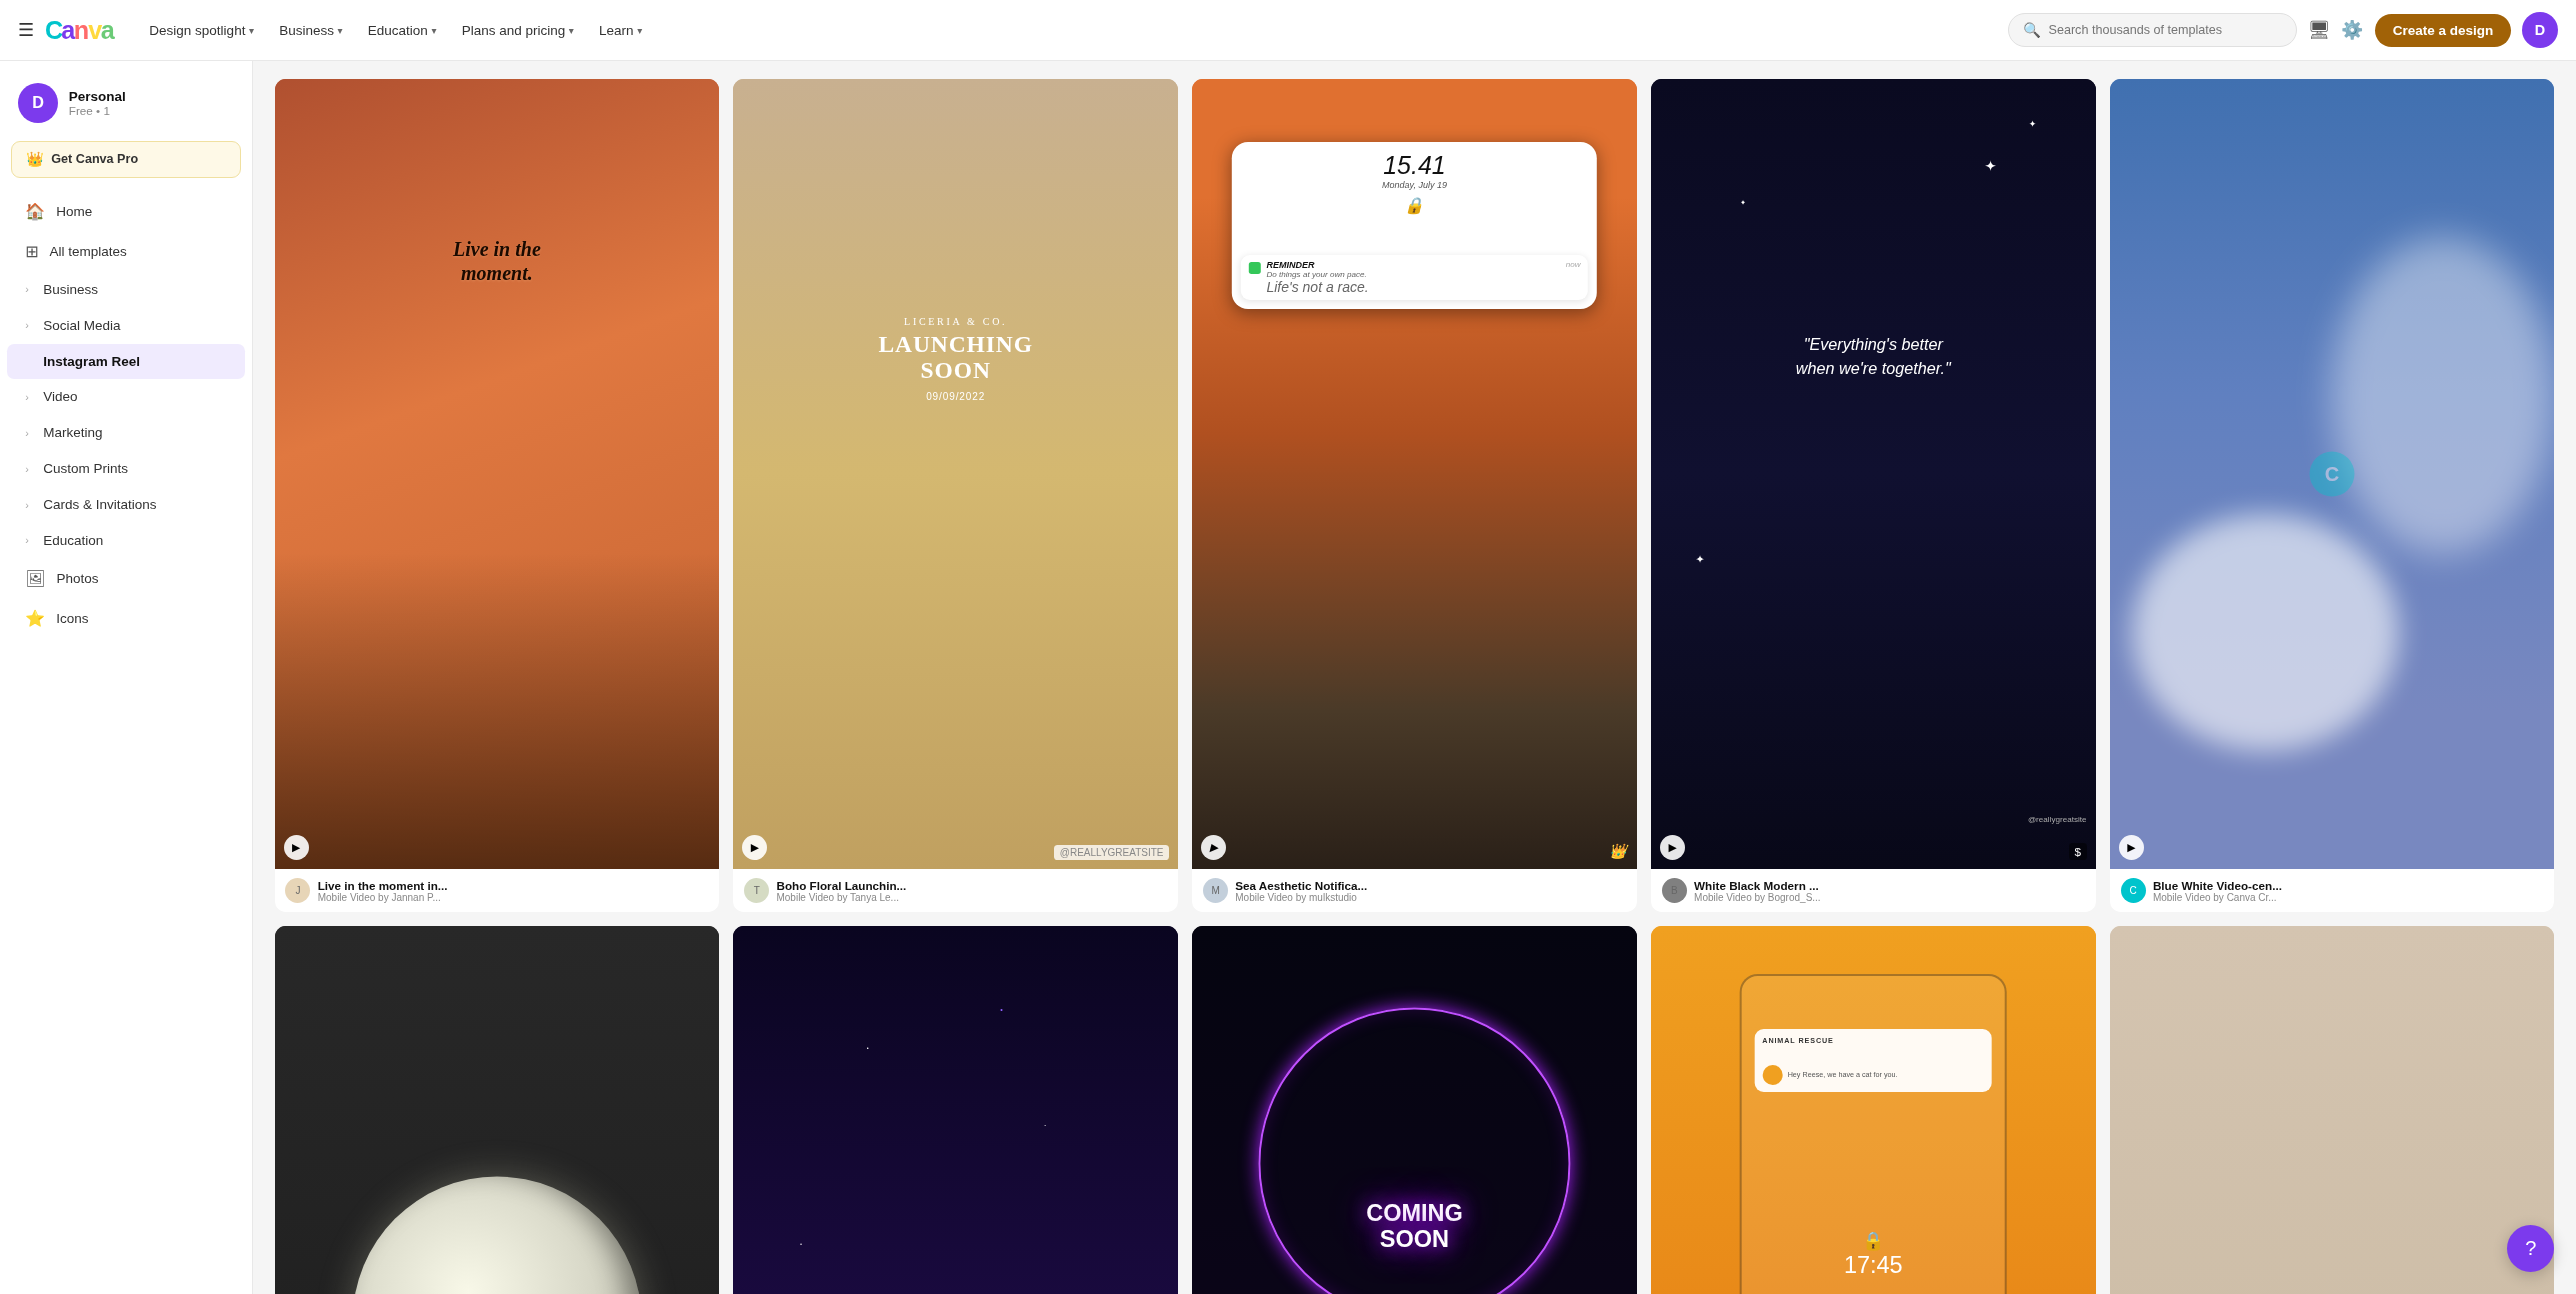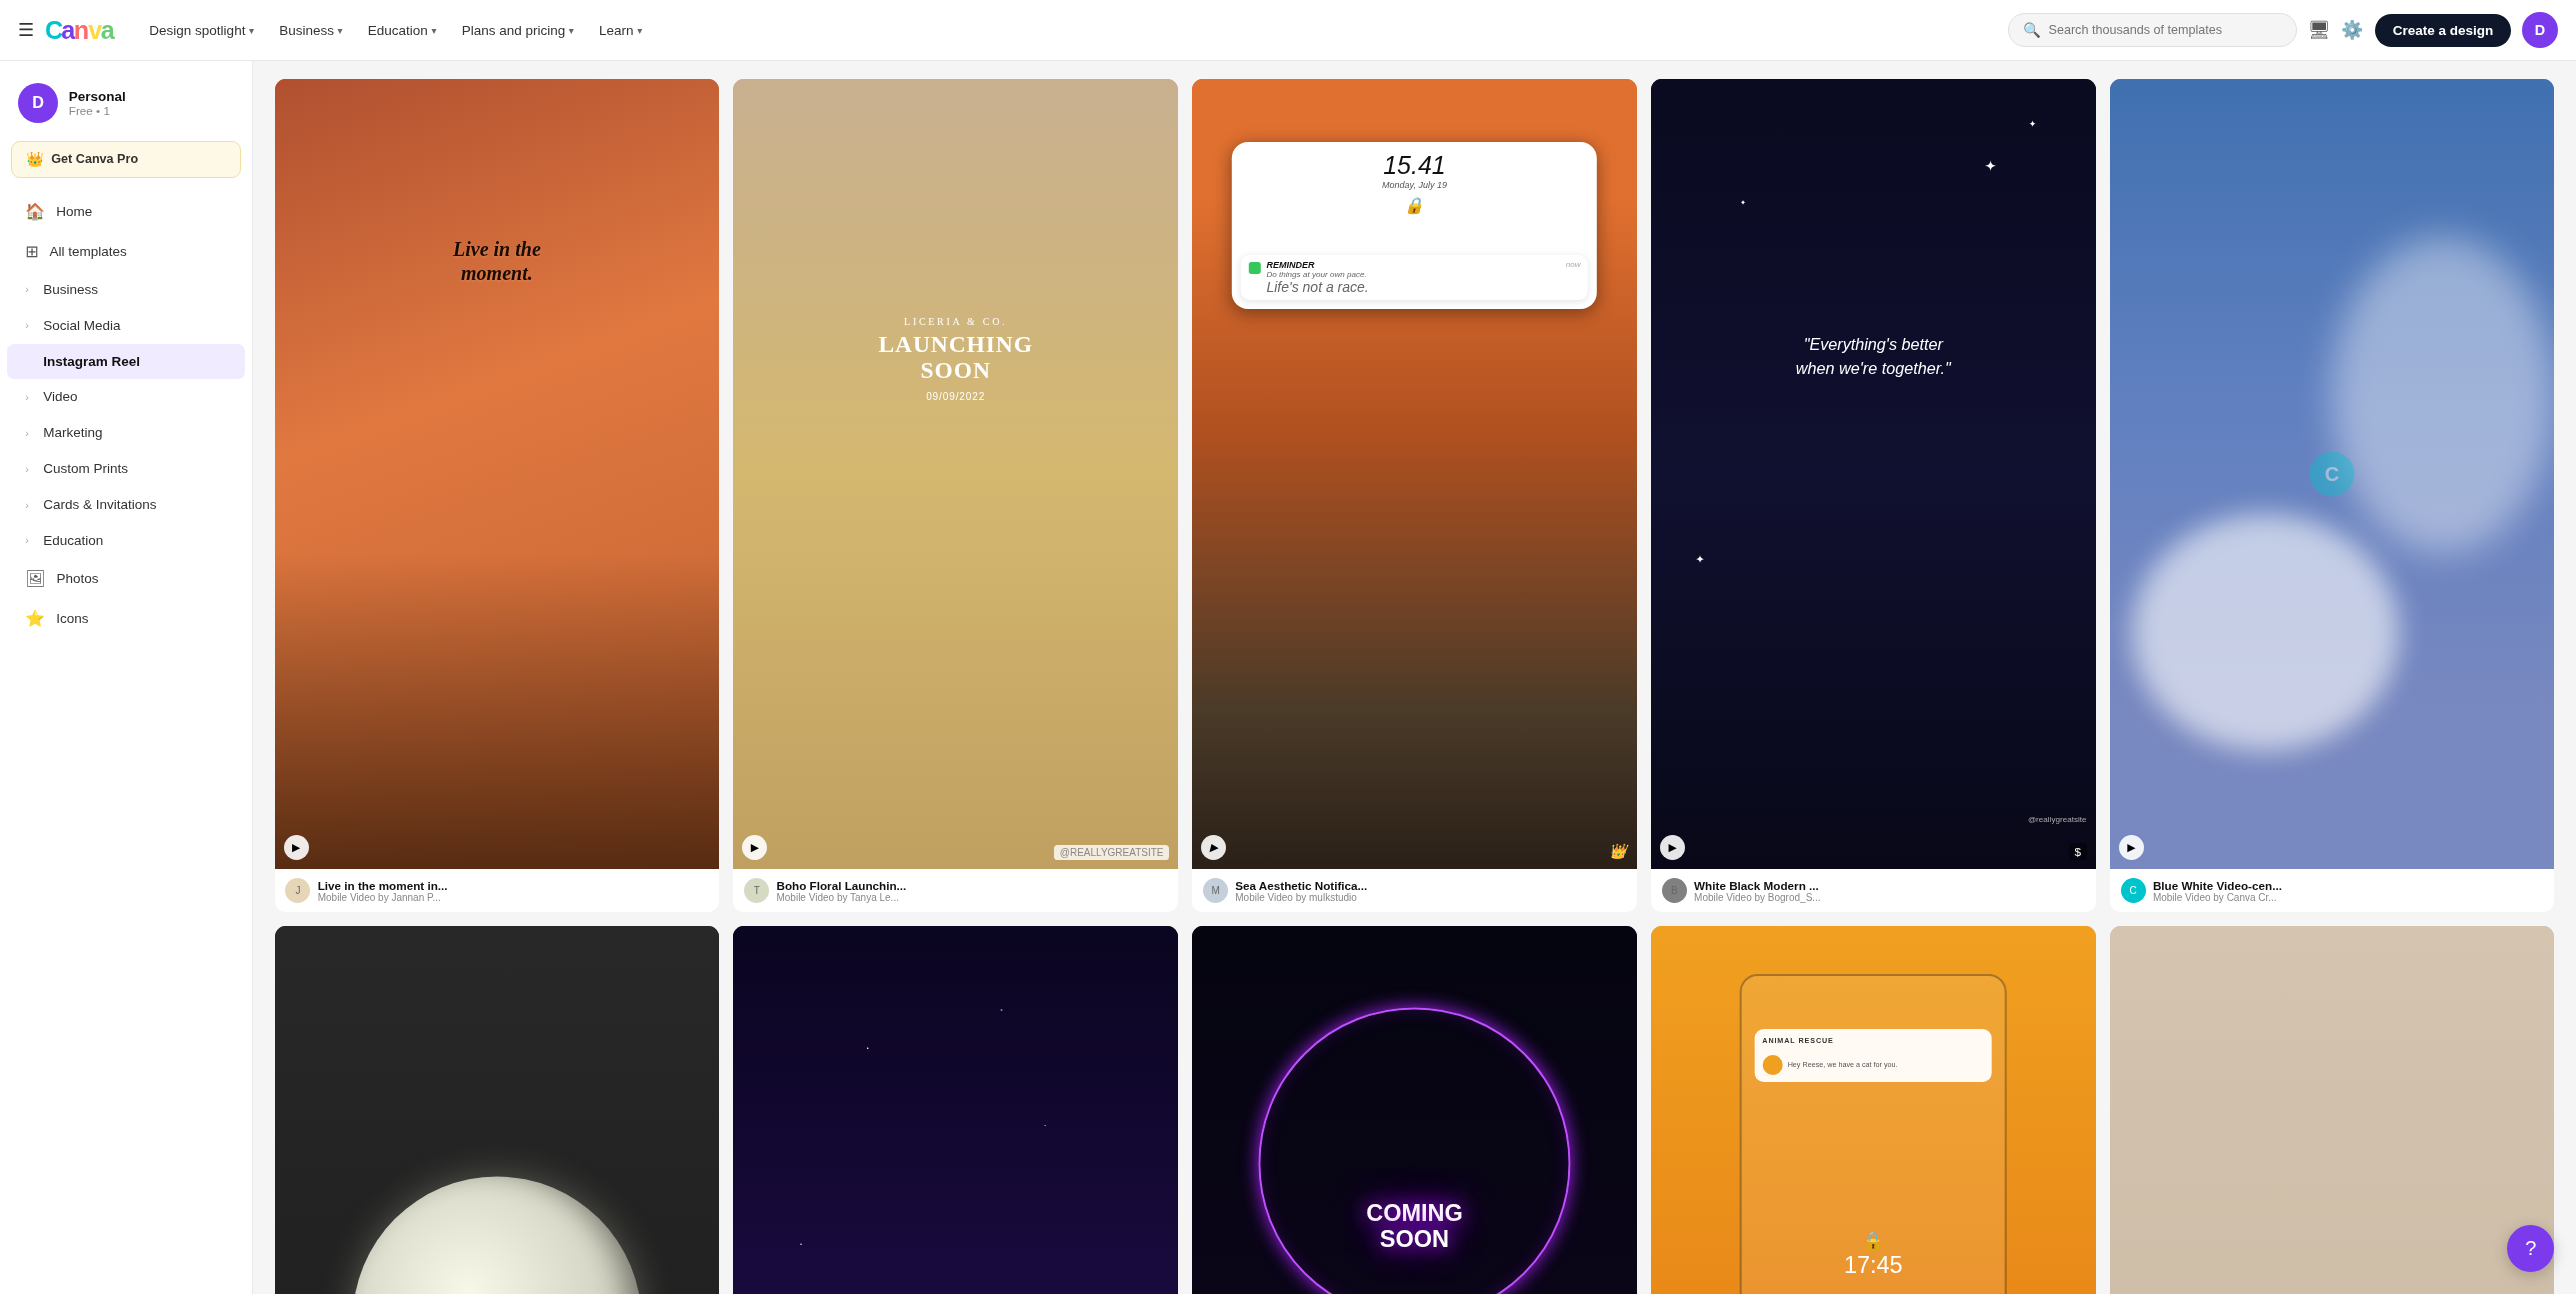--- a/index.html
+++ b/index.html
@@ -22,21 +22,21 @@
     .nav-chevron { font-size: 10px; color: #666; }
     .search-bar {
       display: flex; align-items: center; background: #f5f5f5; border-radius: 21.7px;
       padding: 7.2px 14.4px; gap: 7.2px; flex: 1; max-width: 289px; border: 0.9px solid #e0e0e0;
     }
     .search-icon { color: #888; font-size: 14.4px; }
     .search-input { border: none; background: transparent; outline: none; font-size: 12.6px; color: #333; width: 100%; }
     .nav-icons { display: flex; align-items: center; gap: 10.8px; }
     .nav-icon { font-size: 18px; color: #555; cursor: pointer; }
     .create-btn {
-      background: #0f172a; color: #fff; border: none; border-radius: 21.7px;
+      background: #a16207; color: #fff; border: none; border-radius: 21.7px;
       padding: 9px 18px; font-size: 13.5px; font-weight: 600; cursor: pointer; white-space: nowrap;
     }
     .avatar {
       width: 36px; height: 36px; border-radius: 50%; background: #7c3aed;
       display: flex; align-items: center; justify-content: center;
       color: #fff; font-size: 14.4px; font-weight: 700; cursor: pointer;
     }
 
     
     .layout { display: flex; margin-top: 61px; height: calc(100vh - 61px); }
@@ -391,21 +391,21 @@
 
       </div>
 
       <div class="template-card">
         <div class="card-img bg-phone-orange" style="position:relative;">
           <div style="position:absolute;inset:0;background:linear-gradient(180deg,#f0a020,#e07010);"></div>
 
           <div style="position:absolute;top:6%;left:50%;transform:translateX(-50%);width:60%;aspect-ratio:9/18;border:2.7px solid rgba(0,0,0,0.3);border-radius:18px;background:rgba(255,255,255,0.1);">
 
             <div style="position:absolute;top:10%;left:5%;right:5%;background:rgba(255,255,255,0.95);border-radius:9px;padding:7.2px 7.2px;">
-              <div style="font-size:7.2px;font-weight:700;letter-spacing:0.9px;color:#333;margin-bottom:10px;">ANIMAL RESCUE</div>
+              <div style="font-size:7.2px;font-weight:700;letter-spacing:0.9px;color:#333;margin-bottom:20px;">ANIMAL RESCUE</div>
               <div style="display:flex;align-items:center;gap:5.4px;">
                 <div style="width:20px;height:20px;border-radius:50%;background:#f0a020;flex-shrink:0;"></div>
                 <div style="font-size:7.2px;color:#555;">Hey Reese, we have a cat for you.</div>
               </div>
             </div>
 
             <div style="position:absolute;top:48%;left:50%;transform:translateX(-50%);text-align:center;color:#fff;">
               <div style="font-size:18px;">🔒</div>
               <div style="font-size:23.5px;font-weight:200;">17:45</div>
             </div>

